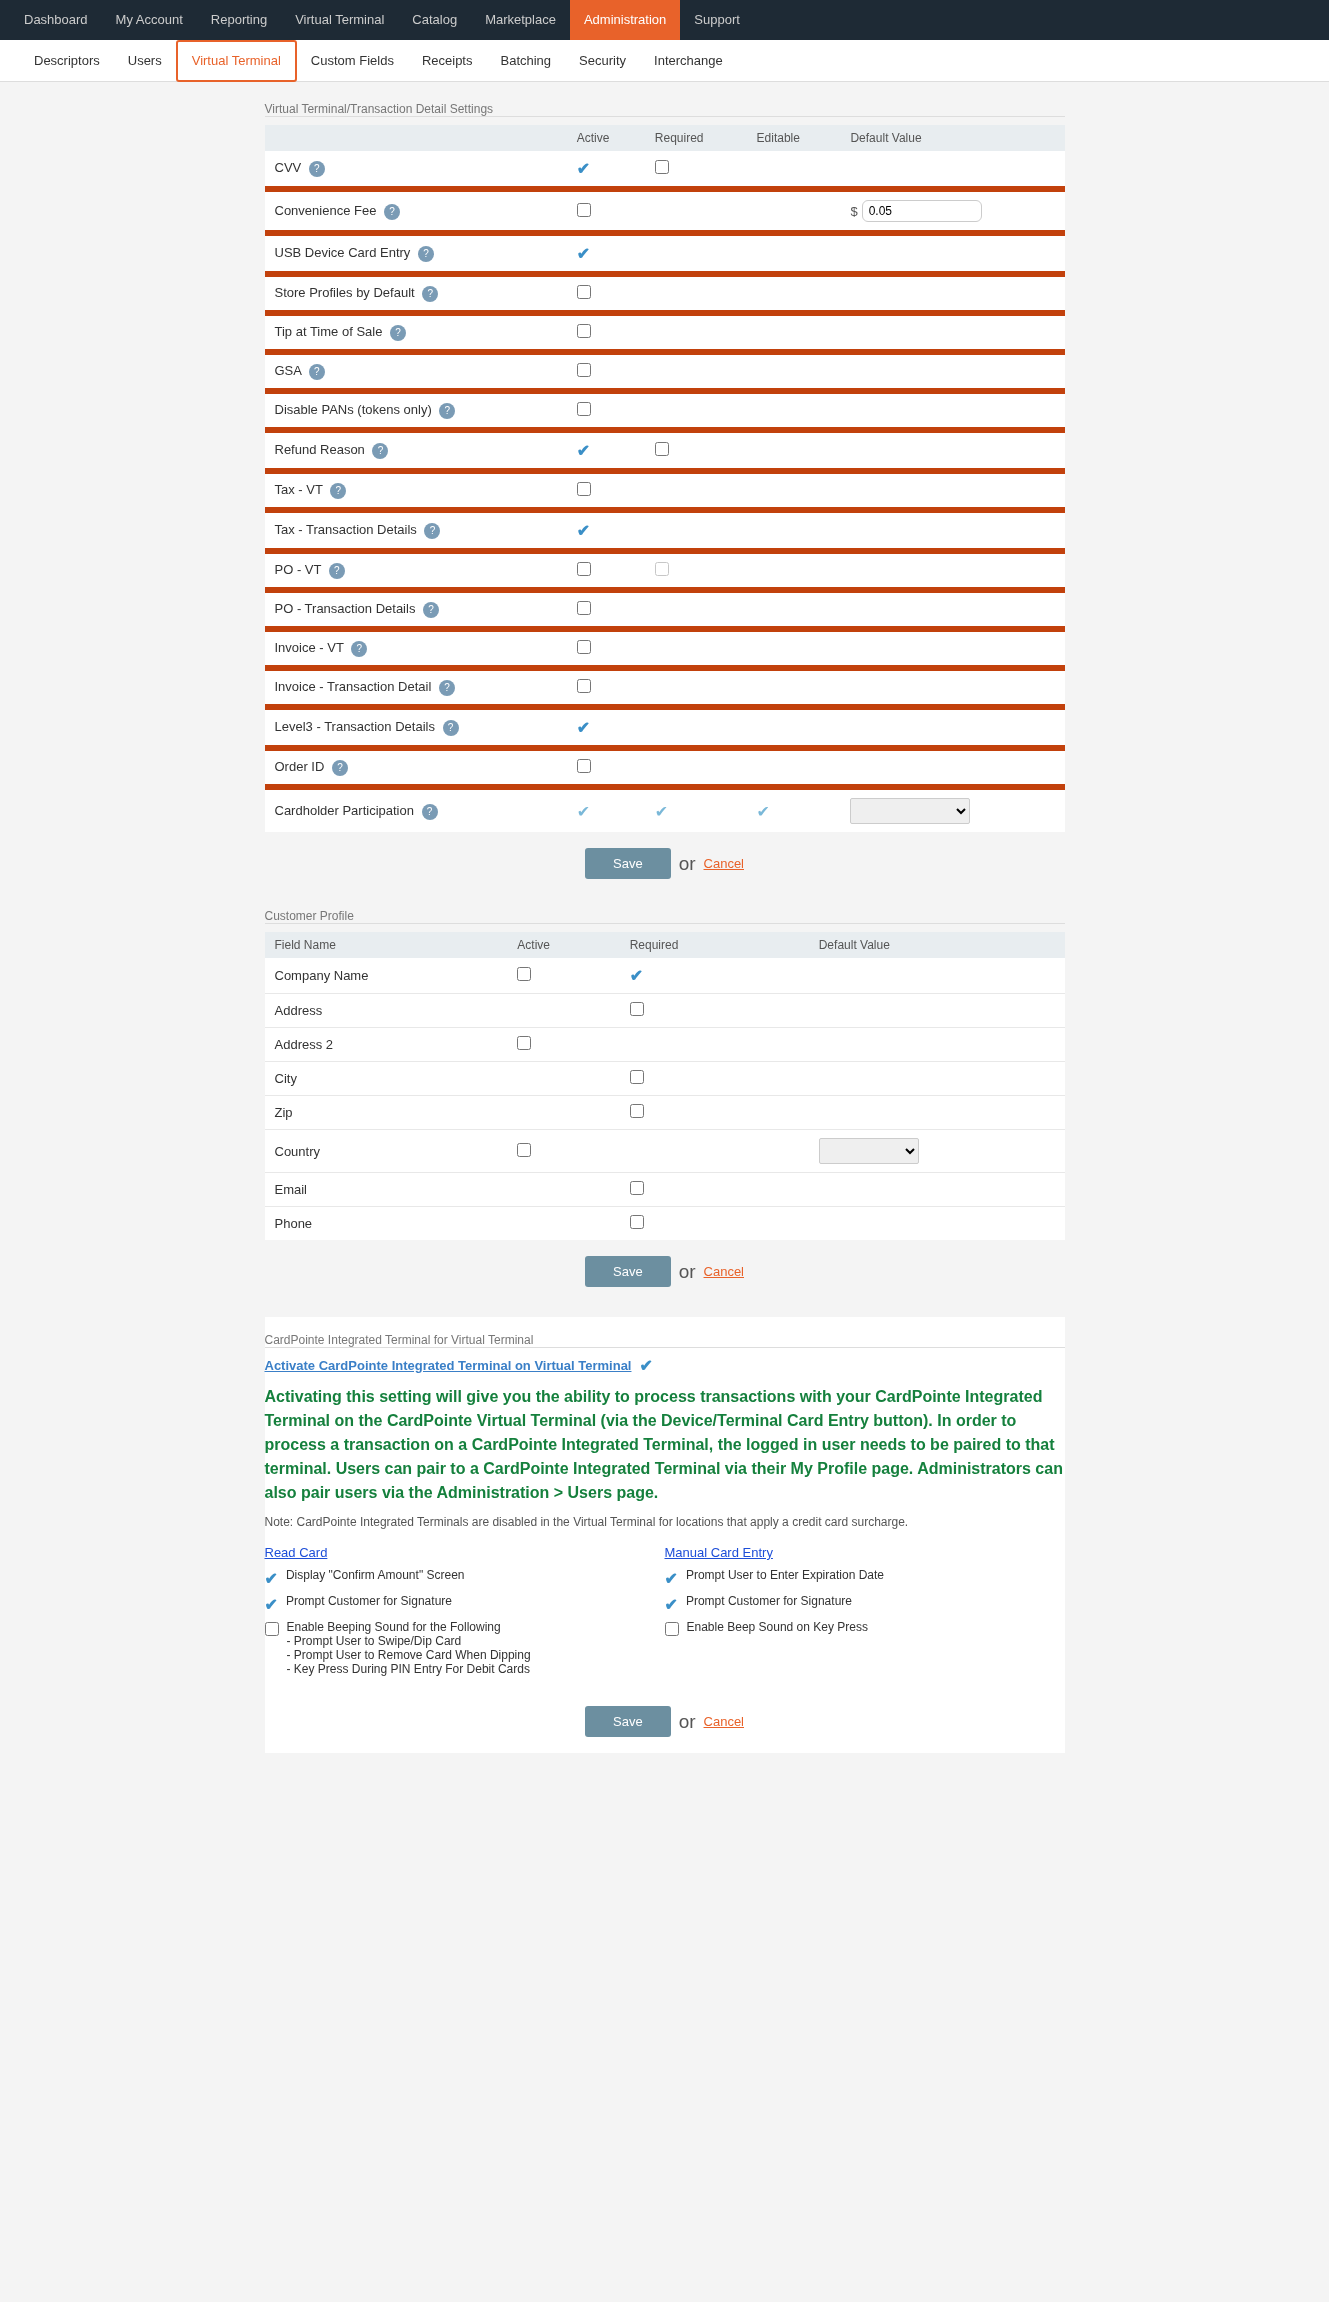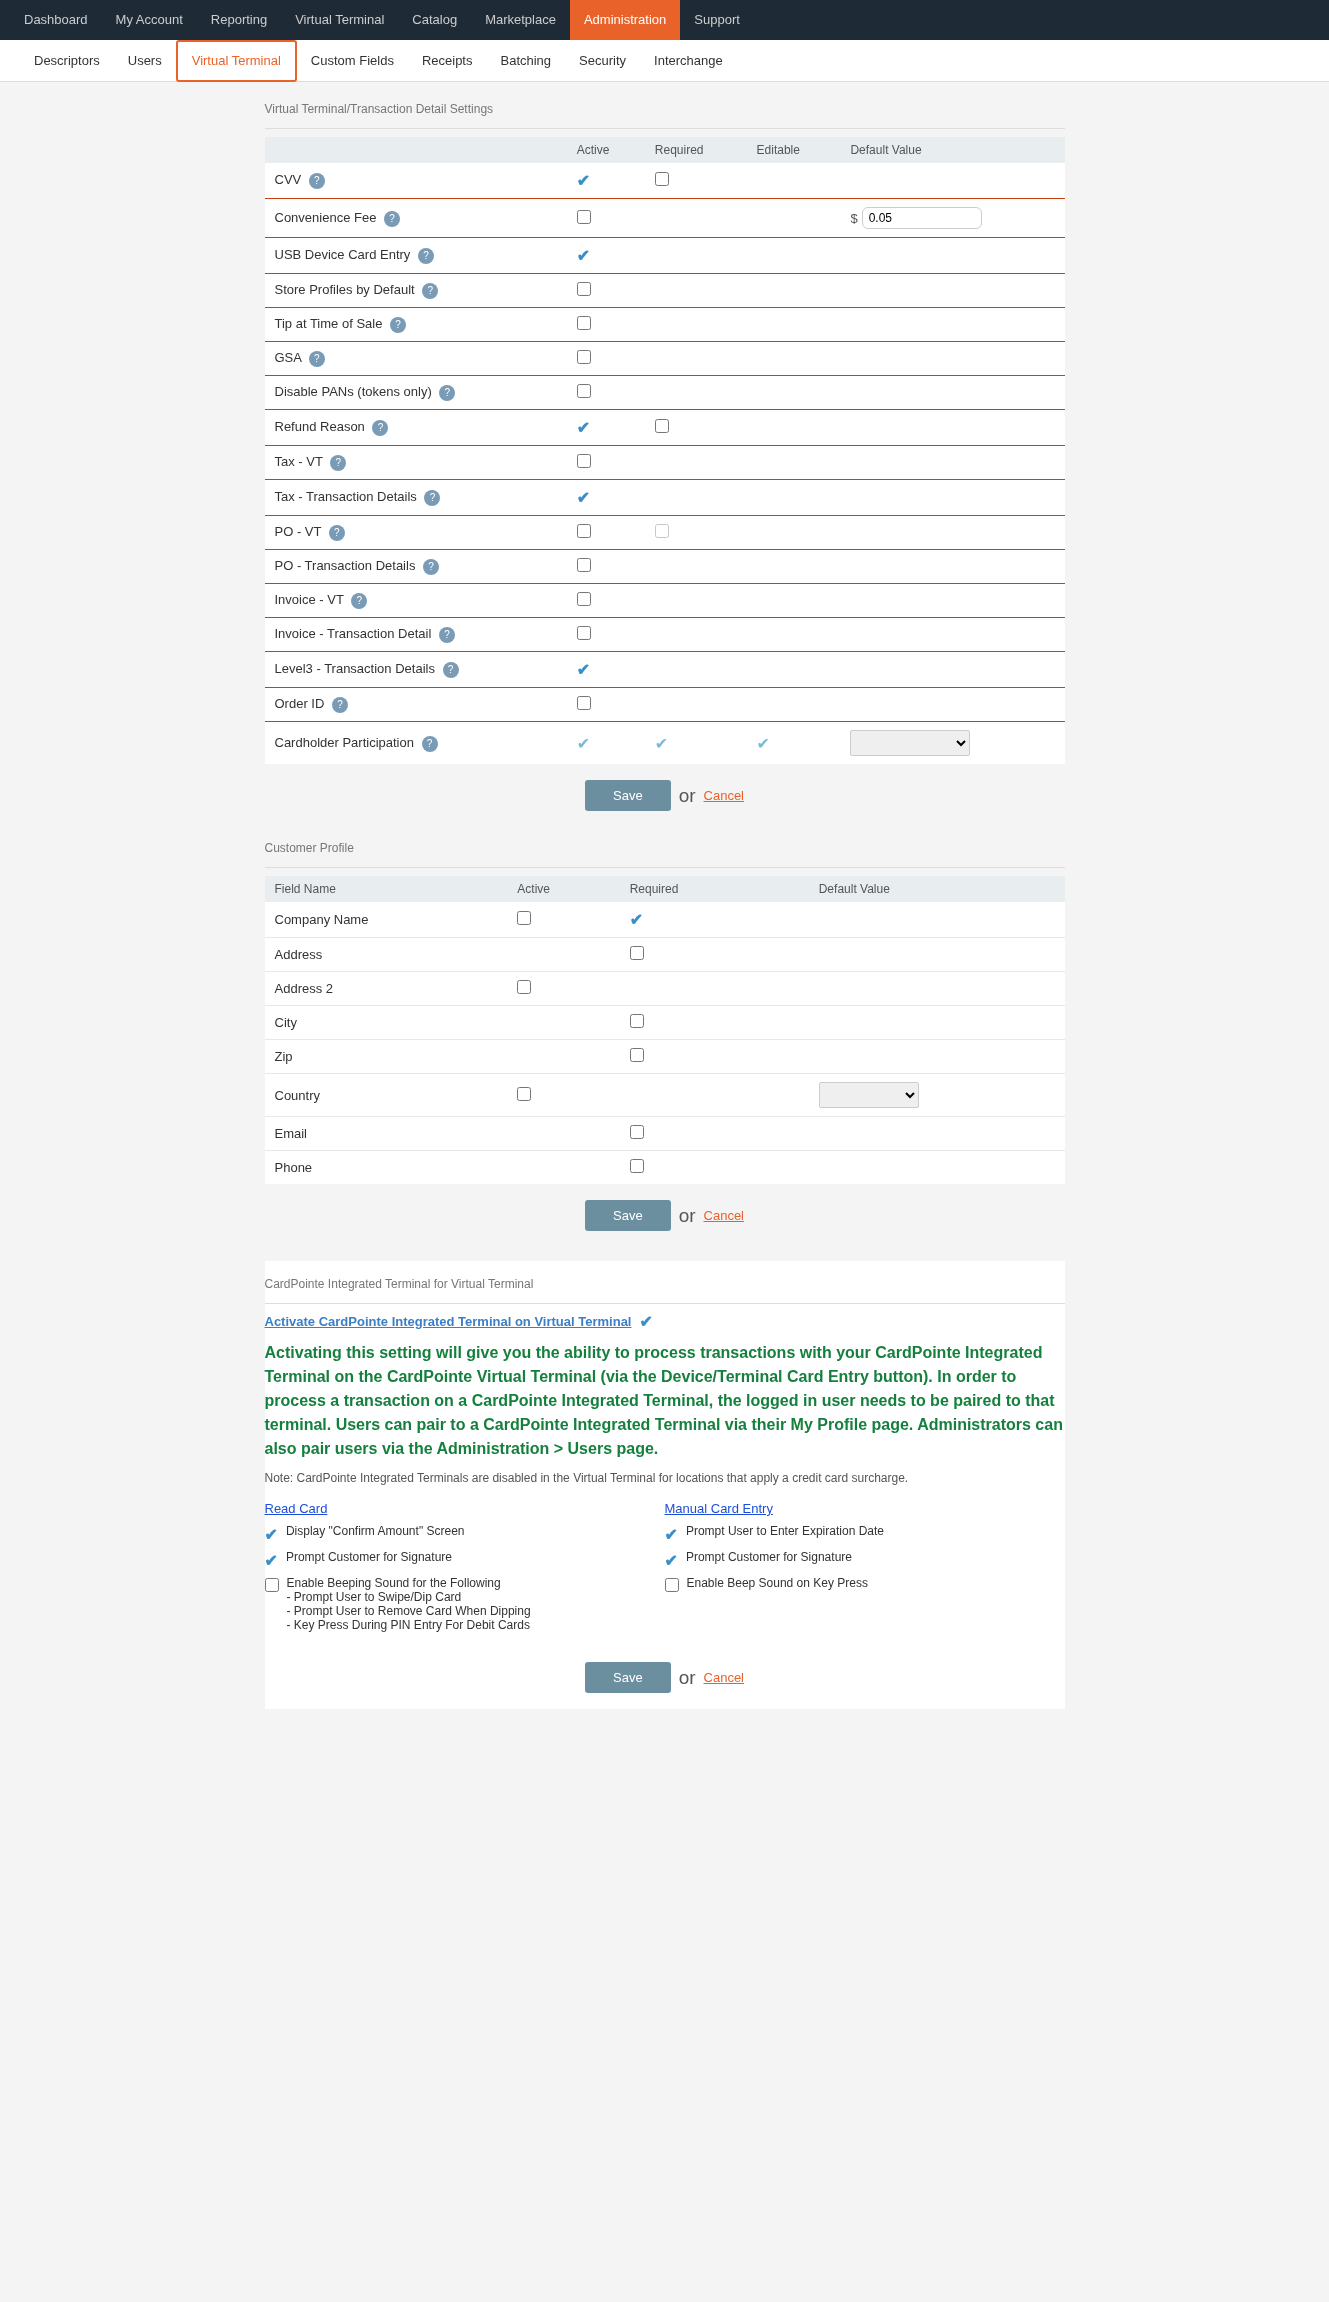--- a/index.html
+++ b/index.html
@@ -58,42 +58,42 @@
     }
 
     
     .section {
       margin-bottom: 30px;
     }
     .section-title {
       font-size: 12px;
       color: #777;
       margin-bottom: 8px;
-      padding-bottom: 12px;
+      padding-bottom: 0;
       border-bottom: 1px solid #ddd;
     }
 
     
     .settings-table {
       width: 100%;
       border-collapse: collapse;
       background: #fff;
     }
     .settings-table thead tr {
       background: #e8edf0;
     }
     .settings-table thead th {
       padding: 6px 10px;
       font-size: 12px;
       font-weight: normal;
       color: #555;
       text-align: left;
     }
     .settings-table tbody tr {
-      border-bottom: 1px solid #c2410c;
+      border-bottom: 6px solid #c2410c;
     }
     .settings-table tbody tr:last-child {
       border-bottom: none;
     }
     .settings-table tbody td {
       padding: 8px 10px;
       font-size: 13px;
       vertical-align: middle;
     }
     .settings-table tbody td:first-child {

